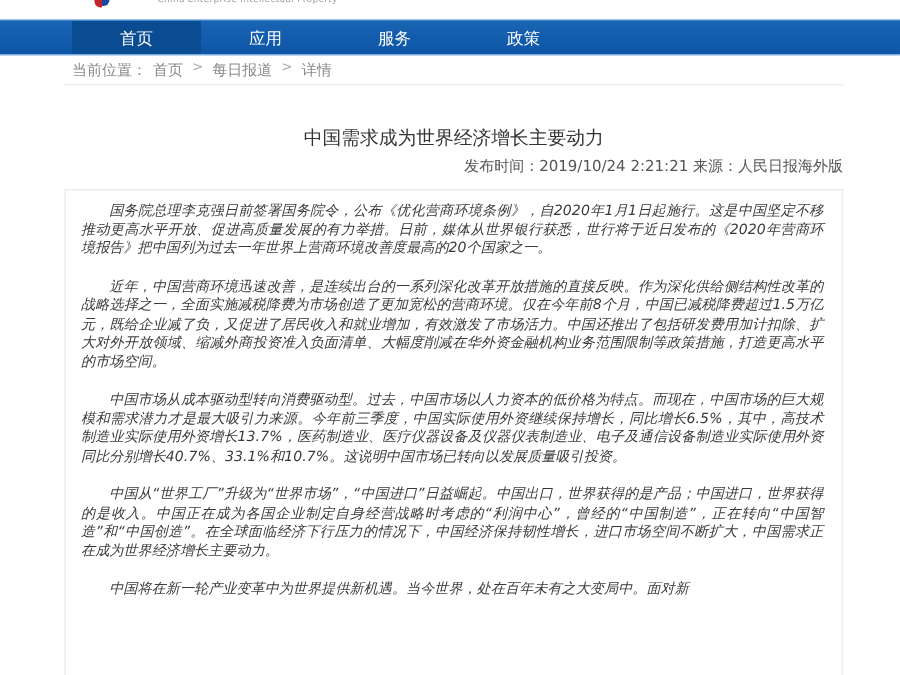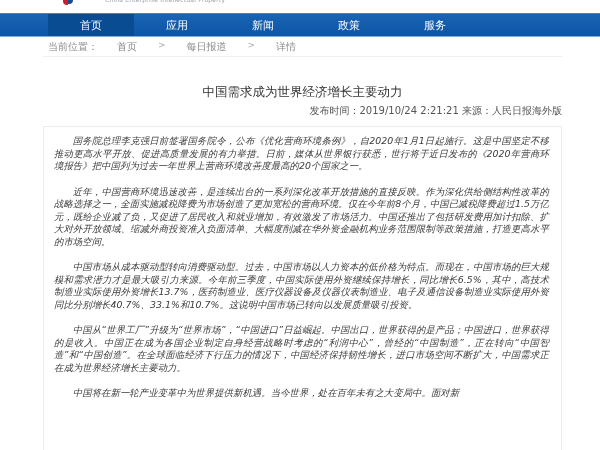--- a/index.html
+++ b/index.html
@@ -10,21 +10,21 @@
   .logo-mark { position: absolute; left: 63px; top: 0; width: 10px; height: 5px; }
   .logo-mark .red { position: absolute; left: 0; top: 0; width: 5px; height: 5px; background: #c8202a; border-radius: 0 0 0 4px; }
   .logo-mark .blue { position: absolute; left: 5px; top: 0; width: 5px; height: 4px; background: #1a4a9a; border-radius: 0 0 4px 0; }
   .logo-sub { position: absolute; left: 105px; top: -4px; font-size: 6px; color: #9aa0a8; letter-spacing: 0.2px; white-space: nowrap; }
 
   .navbar { position: absolute; left: 0; top: 13px; width: 600px; height: 24px; background: linear-gradient(#1a64b4, #0d55a6); border-top: 1px solid #3f86cc; border-bottom: 1px solid #7fb0e0; }
   .nav-inner { position: absolute; left: 48px; top: 0; height: 22px; display: flex; }
   .nav-item { width: 86px; height: 22px; display: flex; align-items: center; justify-content: center; color: #ffffff; font-size: 11px; cursor: pointer; }
   .nav-item.active { background: #0a4c92; }
 
-  .breadcrumb { position: absolute; left: 48px; top: 40px; font-size: 10px; color: #8a8a8a; white-space: nowrap; display: flex; gap: 19px; }
+  .breadcrumb { position: absolute; left: 48px; top: 40px; font-size: 10px; color: #8a8a8a; white-space: nowrap; display: flex; gap: 4px; }
   .breadcrumb .sep { color: #a8a8a8; font-size: 9px; padding: 0 2px; }
   .breadcrumb-line { position: absolute; left: 43px; top: 56px; width: 519px; height: 1px; background: #efefef; }
 
   .article-title { position: absolute; left: 43px; top: 84px; width: 519px; text-align: center; font-size: 12.5px; color: #333; }
   .article-meta { position: absolute; left: 43px; top: 104px; width: 519px; text-align: right; font-size: 10px; color: #555; }
 
   .content-box { position: absolute; left: 43px; top: 126px; width: 519px; height: 340px; border: 1px solid #ececec; border-bottom: none; background: #fff; padding: 8px 12px 0 10px; }
   .para { font-size: 9.4px; line-height: 12.5px; color: #3a3a3a; text-indent: 2em; margin-bottom: 13px; text-align: justify; letter-spacing: 0.05px; font-style: italic; }
 </style>
 </head>
@@ -35,23 +35,22 @@
     <span class="red"></span>
     <span class="blue"></span>
   </div>
   <div class="logo-sub">China Enterprise Intellectual Property</div>
 </div>
 
 <div class="navbar">
   <div class="nav-inner">
     <div class="nav-item active">首页</div>
     <div class="nav-item">应用</div>
-    <div class="nav-item">新闻</div>
+    <div class="nav-item">服务</div>
     <div class="nav-item">政策</div>
-    <div class="nav-item">服务</div>
   </div>
 </div>
 
 <div class="breadcrumb">
   <span>当前位置：</span>
   <span>首页</span>
   <span class="sep">&gt;</span>
   <span>每日报道</span>
   <span class="sep">&gt;</span>
   <span>详情</span>

